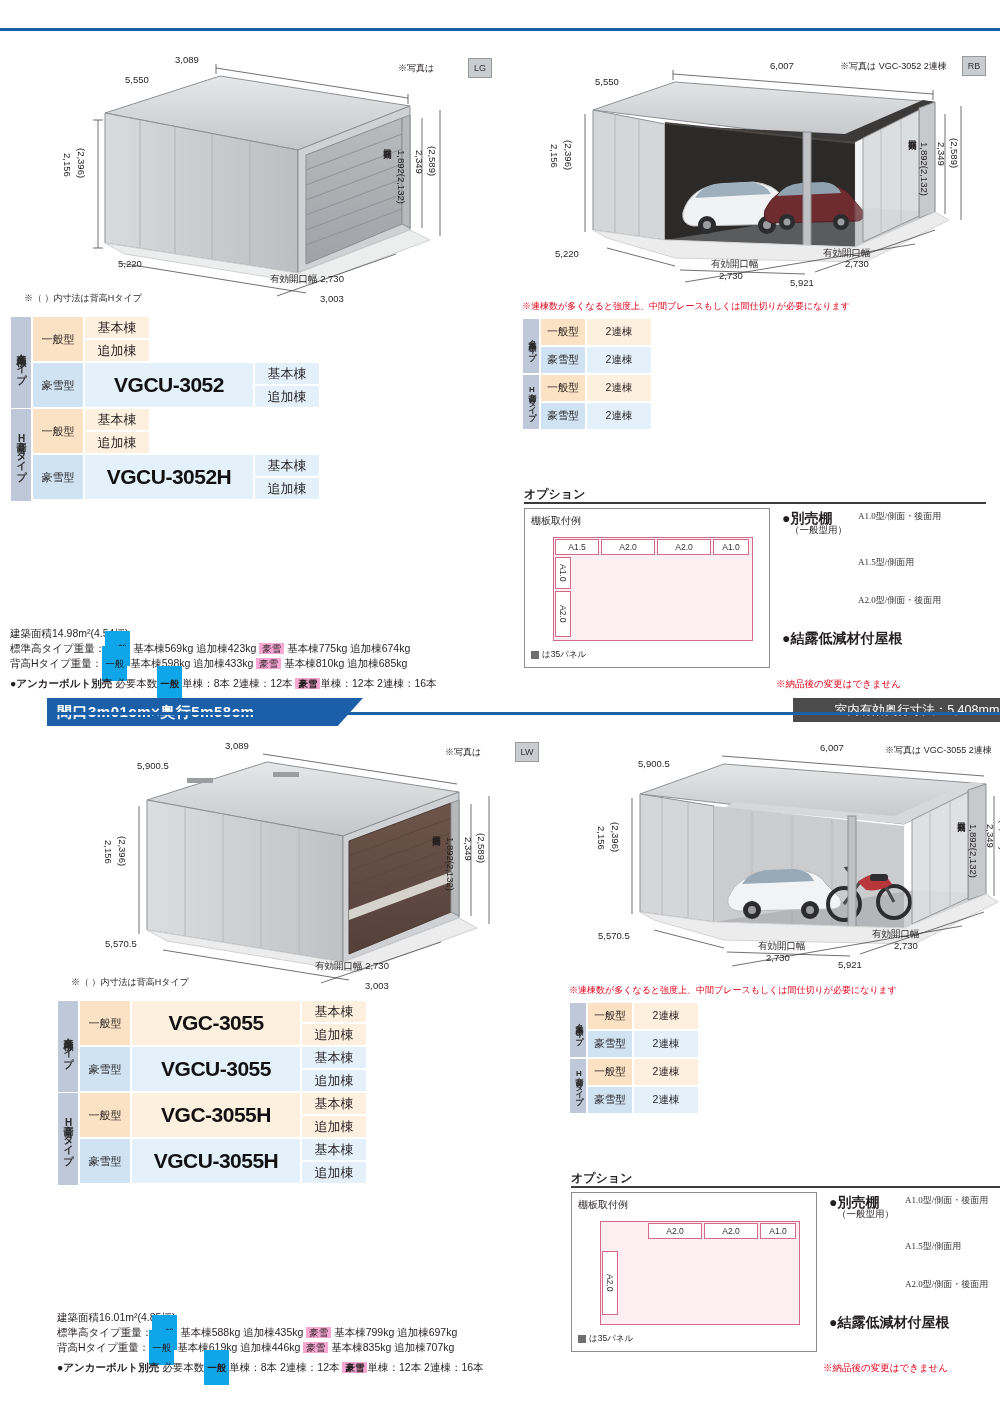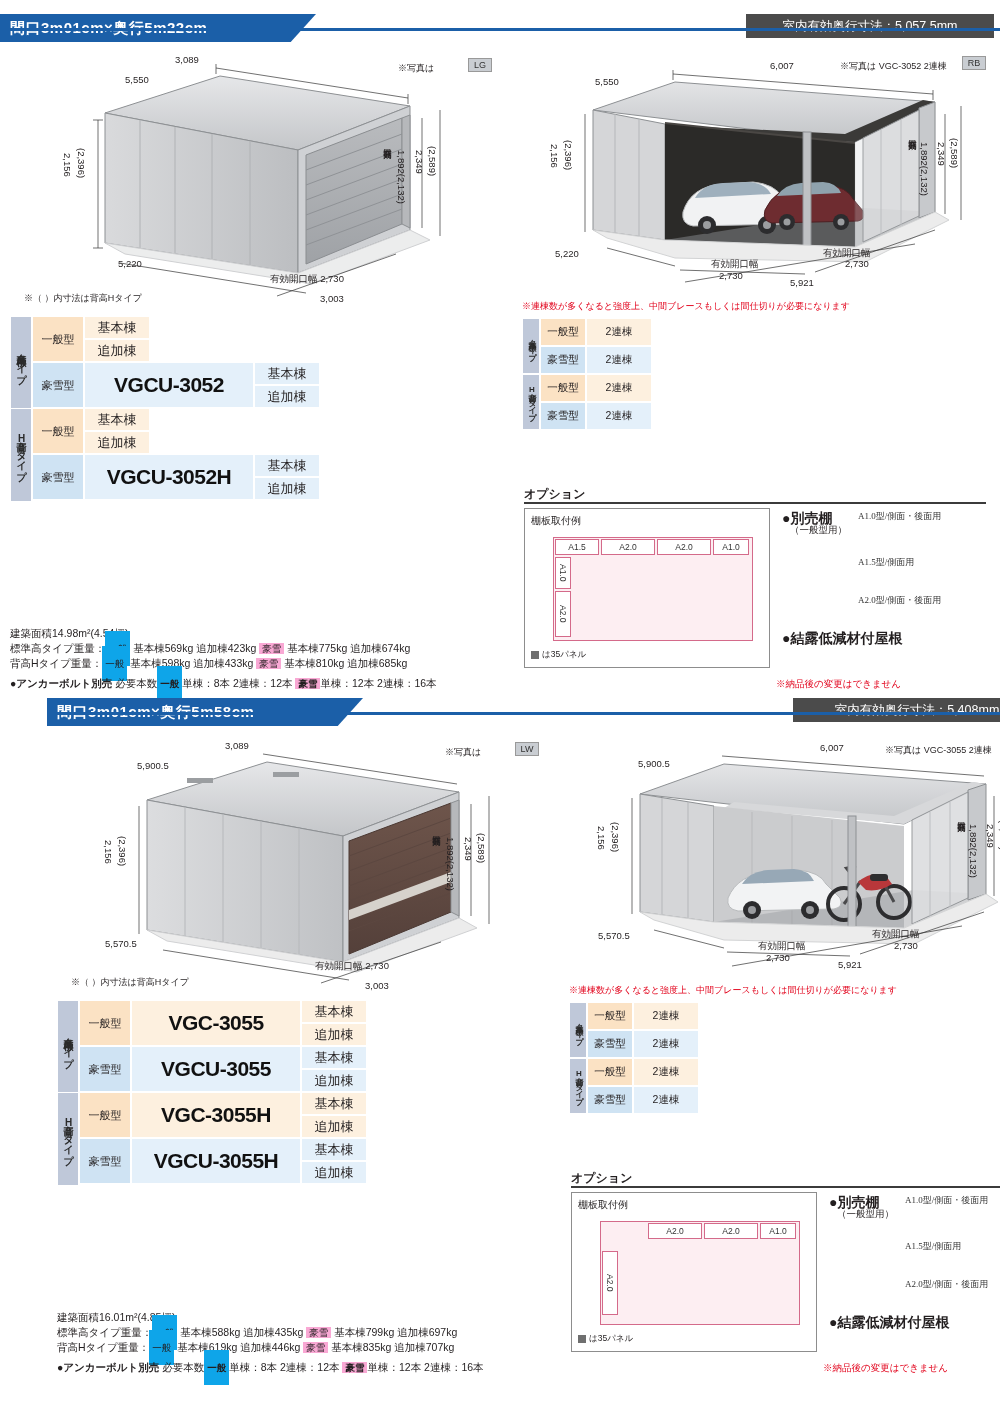--- a/index.html
+++ b/index.html
@@ -35,21 +35,21 @@
 
   
   .draw { position:absolute; }
   .dim { position:absolute; font-size:9.5px; color:#231f20; white-space:nowrap; }
   .dim.vert { writing-mode:vertical-rl; text-orientation:mixed; }
   .note { position:absolute; font-size:9px; color:#231f20; white-space:nowrap; }
   .photo-tag {
     position:absolute; font-size:9px; color:#231f20; white-space:nowrap;text-align:right;
   }
   .color-chip {
-    position:absolute; width:24px; height:14px; border:1px solid #999;
+    position:absolute; width:24px; height:20px; border:1px solid #999;
     background:#c9cdd2; color:#333; font-size:9px;
     display:flex; align-items:center; justify-content:center;
   }
 
   
   .mtable { position:absolute; }
   .mrow { display:flex; height:46px; }
   .mcat {
     width:22px; background:#bfc8d9; color:#2a2a2a; font-size:10px; font-weight:bold;
     display:flex; align-items:center; justify-content:center;
@@ -117,24 +117,20 @@
   .panel-sq { width:8px; height:8px; background:#6f6f6f; display:inline-block; }
 
   
   svg { display:block; }
 </style>
 </head>
 <body>
 
 <div class="section" id="sec0">
 
-  <div class="hdr">
-    <div class="hdr-left">間口3m01cm×奥行5m22cm</div>
-    <div class="hdr-right">室内有効奥行寸法：5,057.5mm</div>
-  </div>
   <div class="hdr-rule"></div>
 
   <div class="draw" style="left:30px; top:58px; width:440px; height:250px;">
     <svg width="440" height="250" viewBox="0 0 440 250">
       <defs>
         <linearGradient id="roofA" x1="0" y1="0" x2="0" y2="1">
           <stop offset="0" stop-color="#e6e7e9"></stop>
             <stop offset="1" stop-color="#c4c6c9"></stop>
         </linearGradient>
         <linearGradient id="sideA" x1="0" y1="0" x2="1" y2="0">

